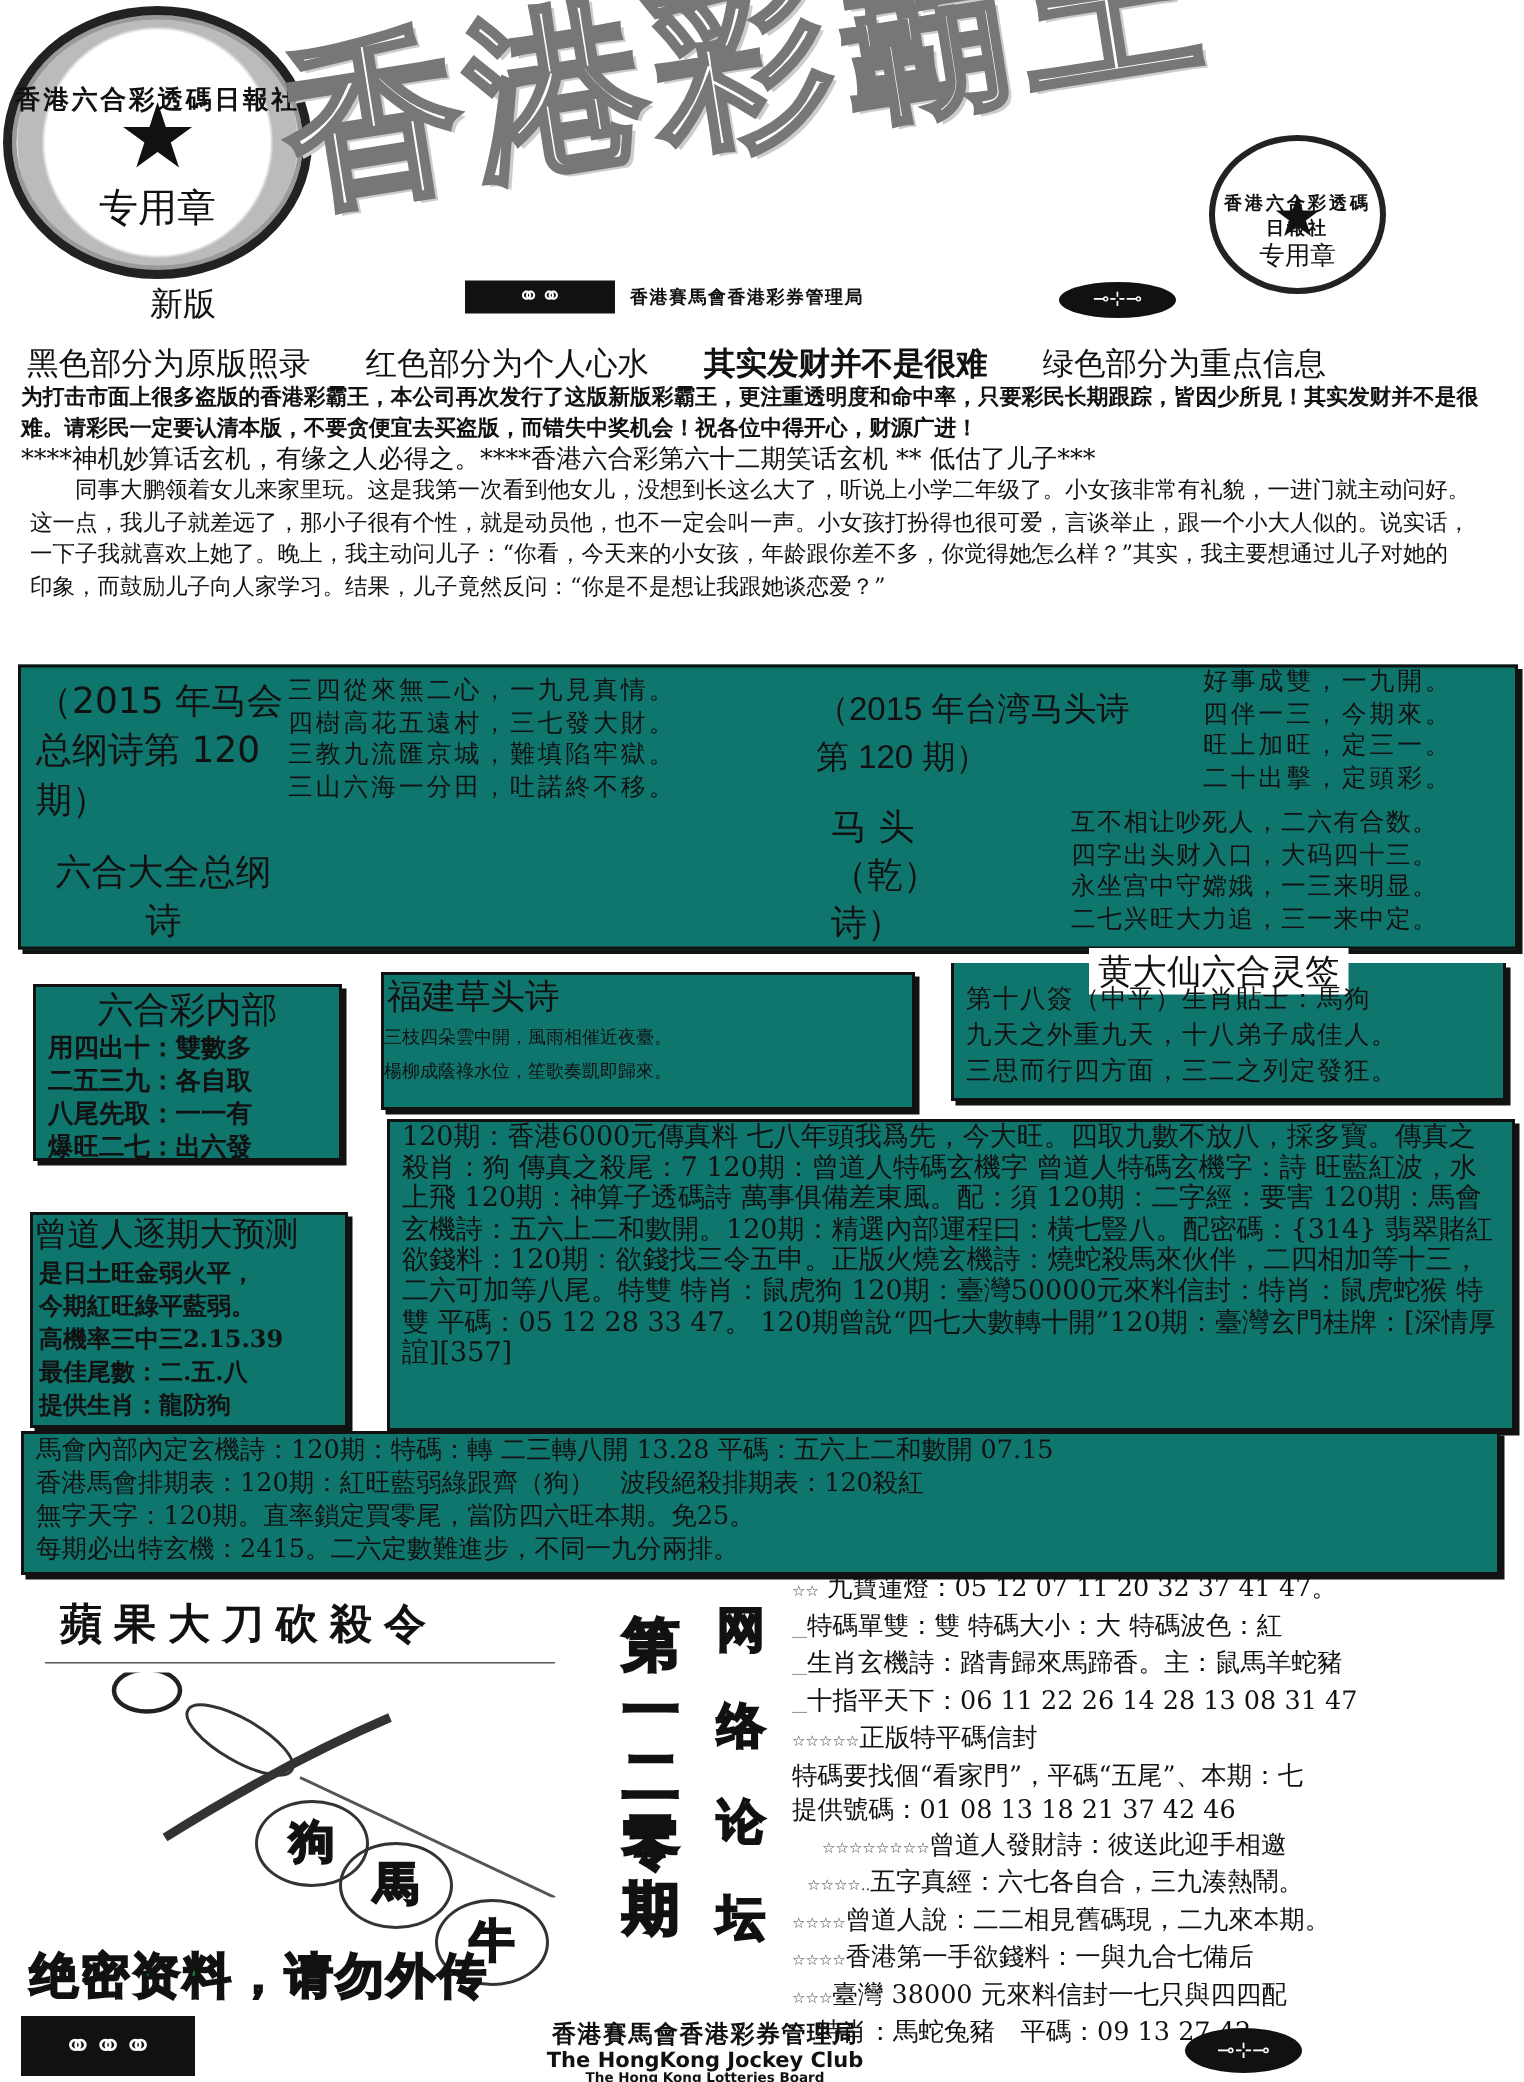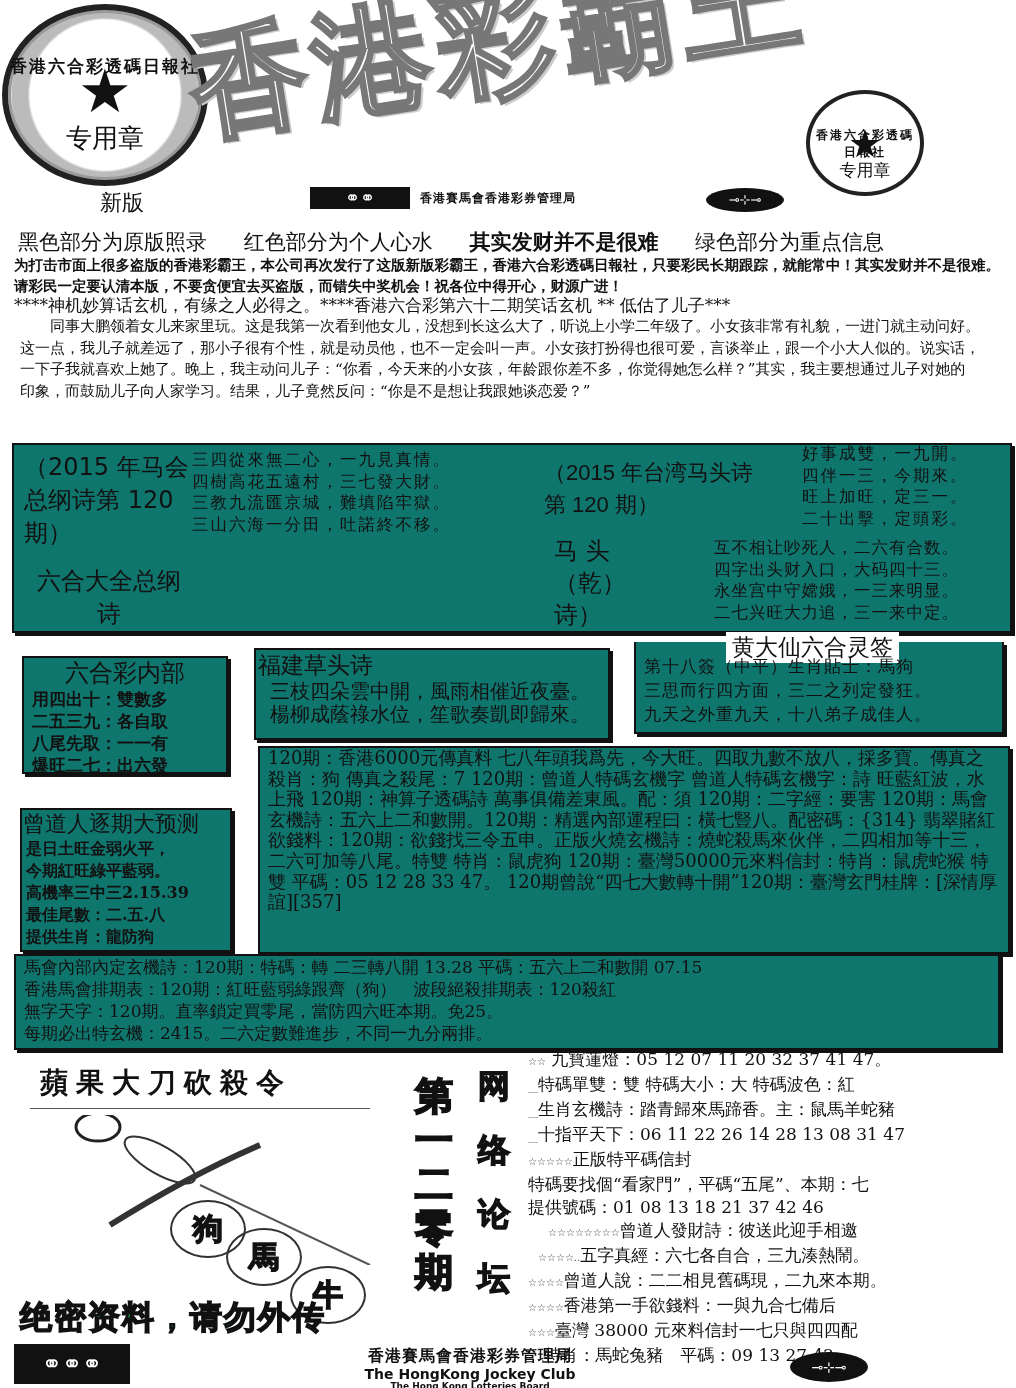--- a/index.html
+++ b/index.html
@@ -36,21 +36,21 @@
   .p1b { left:166px; top:92px; }
   .b1 .t2 { position:absolute; left:530px; top:12px; width:230px; font-family:Liberation Sans, sans-serif; font-size:22px; line-height:32px; }
   .b1 .t2b { position:absolute; left:540px; top:90px; font-family:"DejaVu Sans",sans-serif; font-size:24px; line-height:32px; }
   .p2 { left:788px; top:-2px; }
   .p2b { left:700px; top:92px; }
   .b2 { left:22px; top:656px; width:206px; height:118px; }
   .b2 .ttl { text-align:center; font-family:"DejaVu Sans",sans-serif; font-size:24px; line-height:30px; }
   .b2 .ln { padding-left:8px; font-size:17px; line-height:22px; font-weight:bold; }
   .b3 { left:254px; top:648px; width:356px; height:92px; }
   .b3 .ttl { font-family:"DejaVu Sans",sans-serif; font-size:23px; line-height:30px; padding-left:2px; }
-  .b3 .ln { padding-left:14px; font-size:20px; line-height:23px; }
+  .b3 .ln { font-size:12px; line-height:23px; }
   .b4 { left:634px; top:642px; width:370px; height:92px; border-top:none; }
   .b4 .ttl { position:absolute; left:90px; top:-10px; background:#fff; padding:0 6px; font-family:"DejaVu Sans",sans-serif; font-size:23px; }
   .b4 .body { position:absolute; left:8px; top:12px; font-size:17px; line-height:24px; letter-spacing:1px; }
   .b5 { left:20px; top:808px; width:212px; height:144px; }
   .b5 .ttl { font-family:"DejaVu Sans",sans-serif; font-size:22px; line-height:28px; padding-left:1px; }
   .b5 .ln { padding-left:4px; font-size:16px; line-height:22px; font-weight:bold; }
   .b6 { left:258px; top:746px; width:752px; height:208px; }
   .b6 .body { padding:0 8px; font-size:18px; line-height:20.6px; }
   .b7 { left:14px; top:954px; width:986px; height:96px; }
   .b7 .body { padding:0 8px; font-size:17px; line-height:22px; }
@@ -90,21 +90,21 @@
   <div class="star">★</div>
   <div class="sub">专用章</div>
 </div>
 
 <div class="abs legend">
   <span>黑色部分为原版照录</span>
   <span>红色部分为个人心水</span>
   <span class="blue">其实发财并不是很难</span>
   <span>绿色部分为重点信息</span>
 </div>
-<div class="abs para notice">为打击市面上很多盗版的香港彩霸王，本公司再次发行了这版新版彩霸王，香港六合彩透碼日報社，只要彩民长期跟踪，就能常中！其实发财并不是很难。请彩民一定要认清本版，不要贪便宜去买盗版，而错失中奖机会！祝各位中得开心，财源广进！</div>
+<div class="abs para notice">为打击市面上很多盗版的香港彩霸王，本公司再次发行了这版新版彩霸王，更注重透明度和命中率，只要彩民长期跟踪，皆因少所見！其实发财并不是很难。请彩民一定要认清本版，不要贪便宜去买盗版，而错失中奖机会！祝各位中得开心，财源广进！</div>
 <div class="abs riddle">****神机妙算话玄机，有缘之人必得之。****香港六合彩第六十二期笑话玄机 ** 低估了儿子***</div>
 <div class="abs para story">同事大鹏领着女儿来家里玩。这是我第一次看到他女儿，没想到长这么大了，听说上小学二年级了。小女孩非常有礼貌，一进门就主动问好。这一点，我儿子就差远了，那小子很有个性，就是动员他，也不一定会叫一声。小女孩打扮得也很可爱，言谈举止，跟一个小大人似的。说实话，一下子我就喜欢上她了。晚上，我主动问儿子：“你看，今天来的小女孩，年龄跟你差不多，你觉得她怎么样？”其实，我主要想通过儿子对她的印象，而鼓励儿子向人家学习。结果，儿子竟然反问：“你是不是想让我跟她谈恋爱？”</div>
 
 <div class="abs box b1">
   <div class="t1">（2015 年马会总纲诗第 120 期）</div>
   <div class="t1b">六合大全总纲诗</div>
   <div class="poem p1">
     <div>三四從來無二心，一九見真情。</div>
     <div>四樹高花五遠村，三七發大財。</div>
     <div>三教九流匯京城，難填陷牢獄。</div>
@@ -137,22 +137,22 @@
 <div class="abs box b3">
   <div class="ttl">福建草头诗</div>
   <div class="ln">三枝四朵雲中開，風雨相催近夜臺。</div>
   <div class="ln">楊柳成蔭祿水位，笙歌奏凱即歸來。</div>
 </div>
 
 <div class="abs box b4">
   <div class="ttl">黄大仙六合灵签</div>
   <div class="body">
     <div>第十八簽（中平）生肖貼士：馬狗</div>
+    <div>九天之外重九天，十八弟子成佳人。</div>
     <div>三思而行四方面，三二之列定發狂。</div>
-    <div>九天之外重九天，十八弟子成佳人。</div>
   </div>
 </div>
 
 <div class="abs box b5">
   <div class="ttl">曾道人逐期大预测</div>
   <div class="ln">是日土旺金弱火平，</div>
   <div class="ln">今期紅旺綠平藍弱。</div>
   <div class="ln">高機率三中三2.15.39</div>
   <div class="ln">最佳尾數：二.五.八</div>
   <div class="ln">提供生肖：龍防狗</div>

